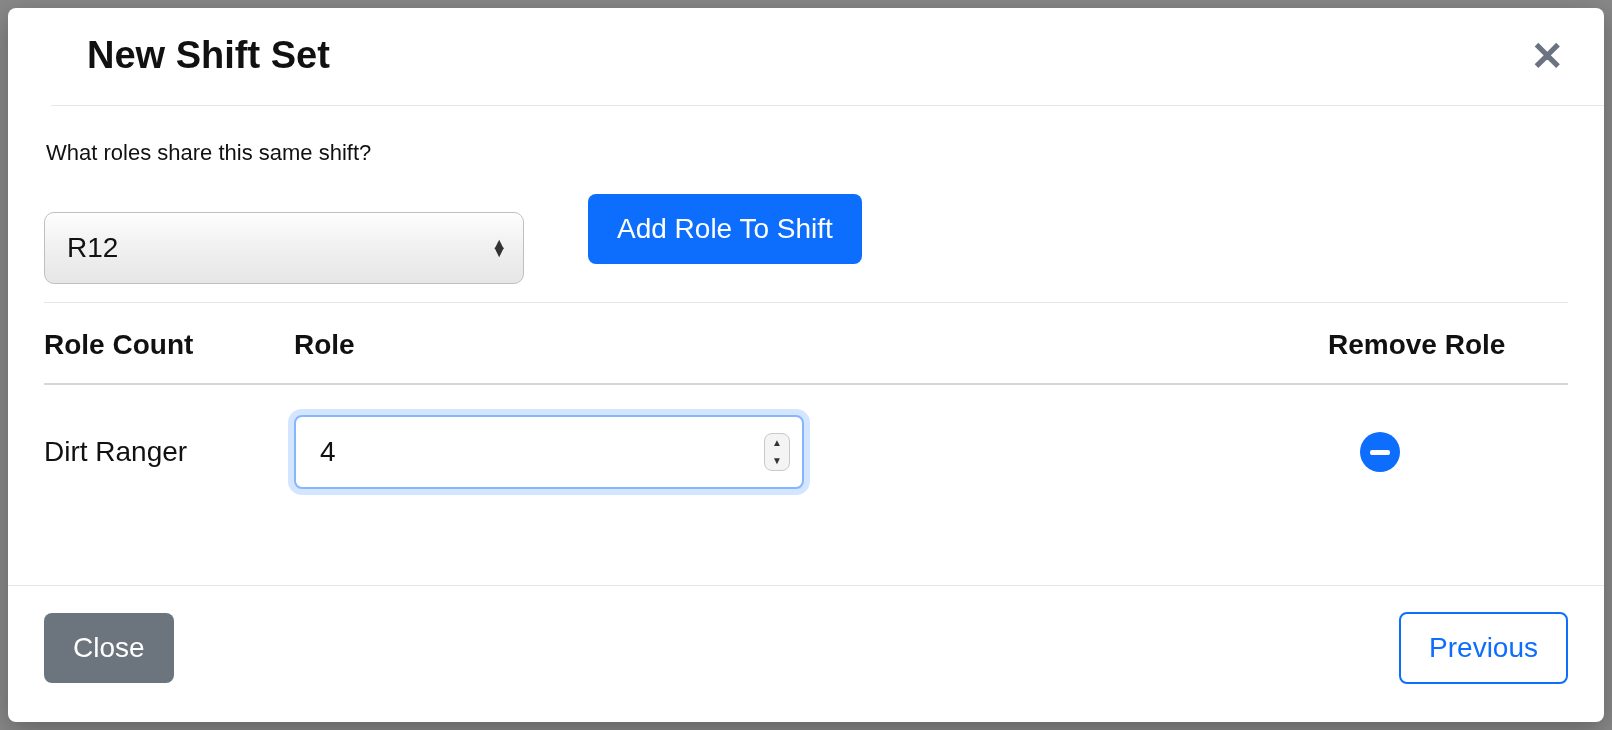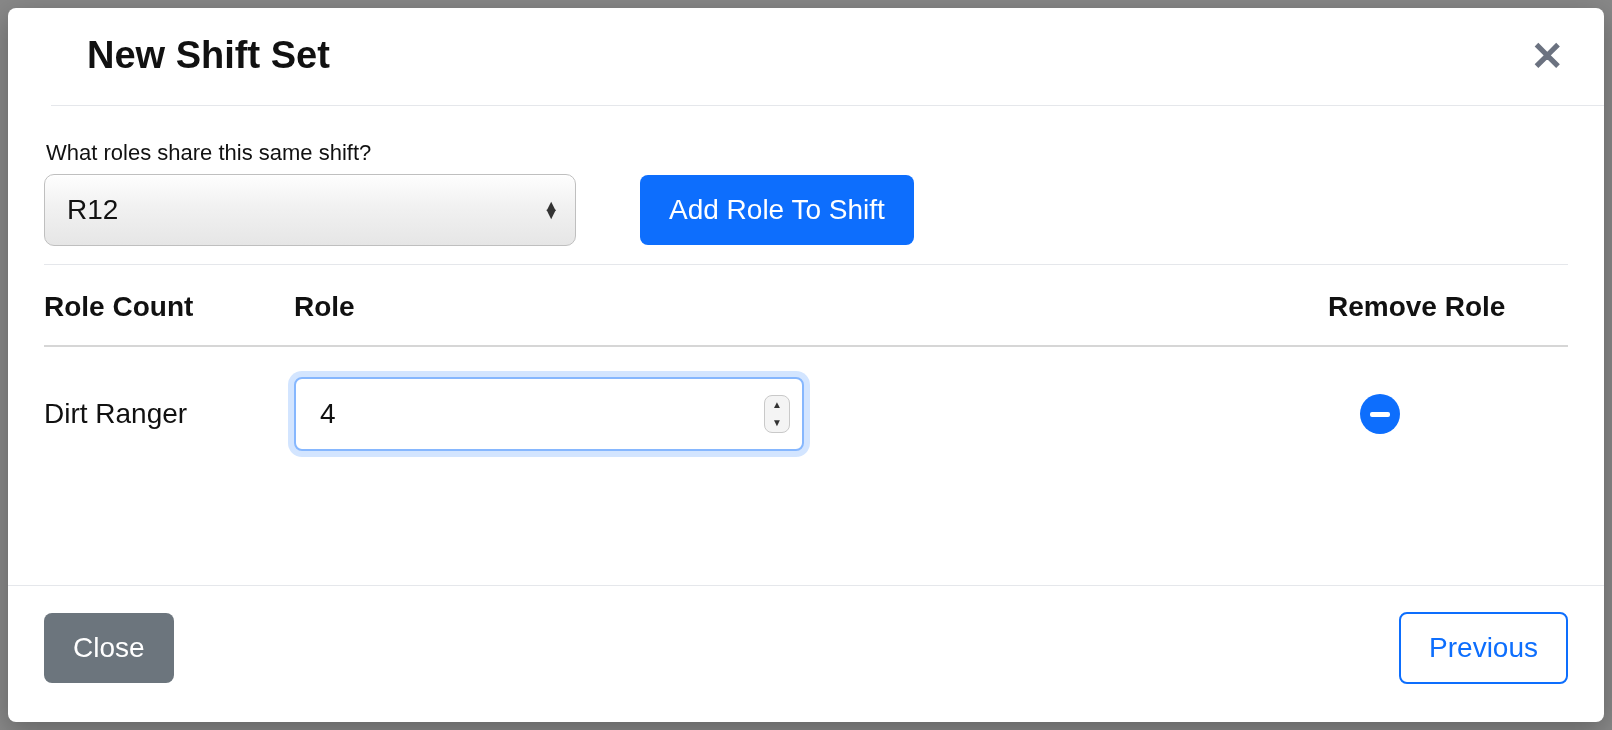--- a/index.html
+++ b/index.html
@@ -85,30 +85,31 @@
   }
   .role-select-row {
     display: flex;
     align-items: center;
     gap: 64px;
     padding-bottom: 18px;
     border-bottom: 1px solid #e5e7eb;
   }
   .select-wrap {
     position: relative;
-    width: 532px;
+    width: 480px;
     height: 72px;
     border: 1px solid #bfbfbf;
     border-radius: 10px;
     background: linear-gradient(to bottom, #fefefe 0%, #f1f1f1 45%, #e6e6e6 100%);
     display: flex;
     align-items: center;
     padding: 0 44px 0 22px;
     cursor: pointer;
     box-shadow: inset 0 1px 0 rgba(255,255,255,.8);
+    margin-top: 38px;
   }
   .select-value {
     font-size: 28px;
     color: #111;
   }
   .select-arrows {
     position: absolute;
     right: 16px;
     top: 50%;
     transform: translateY(-50%);

